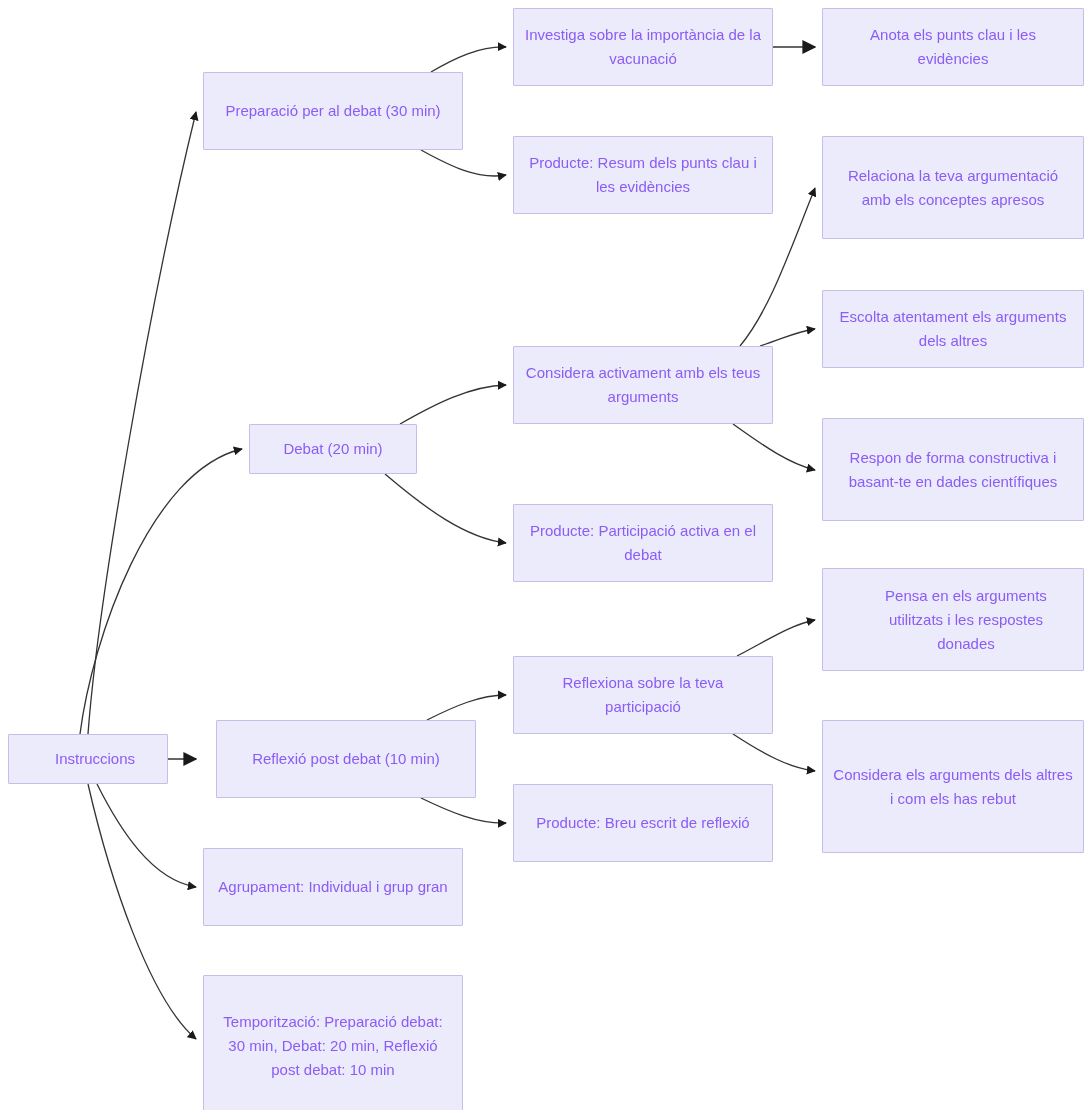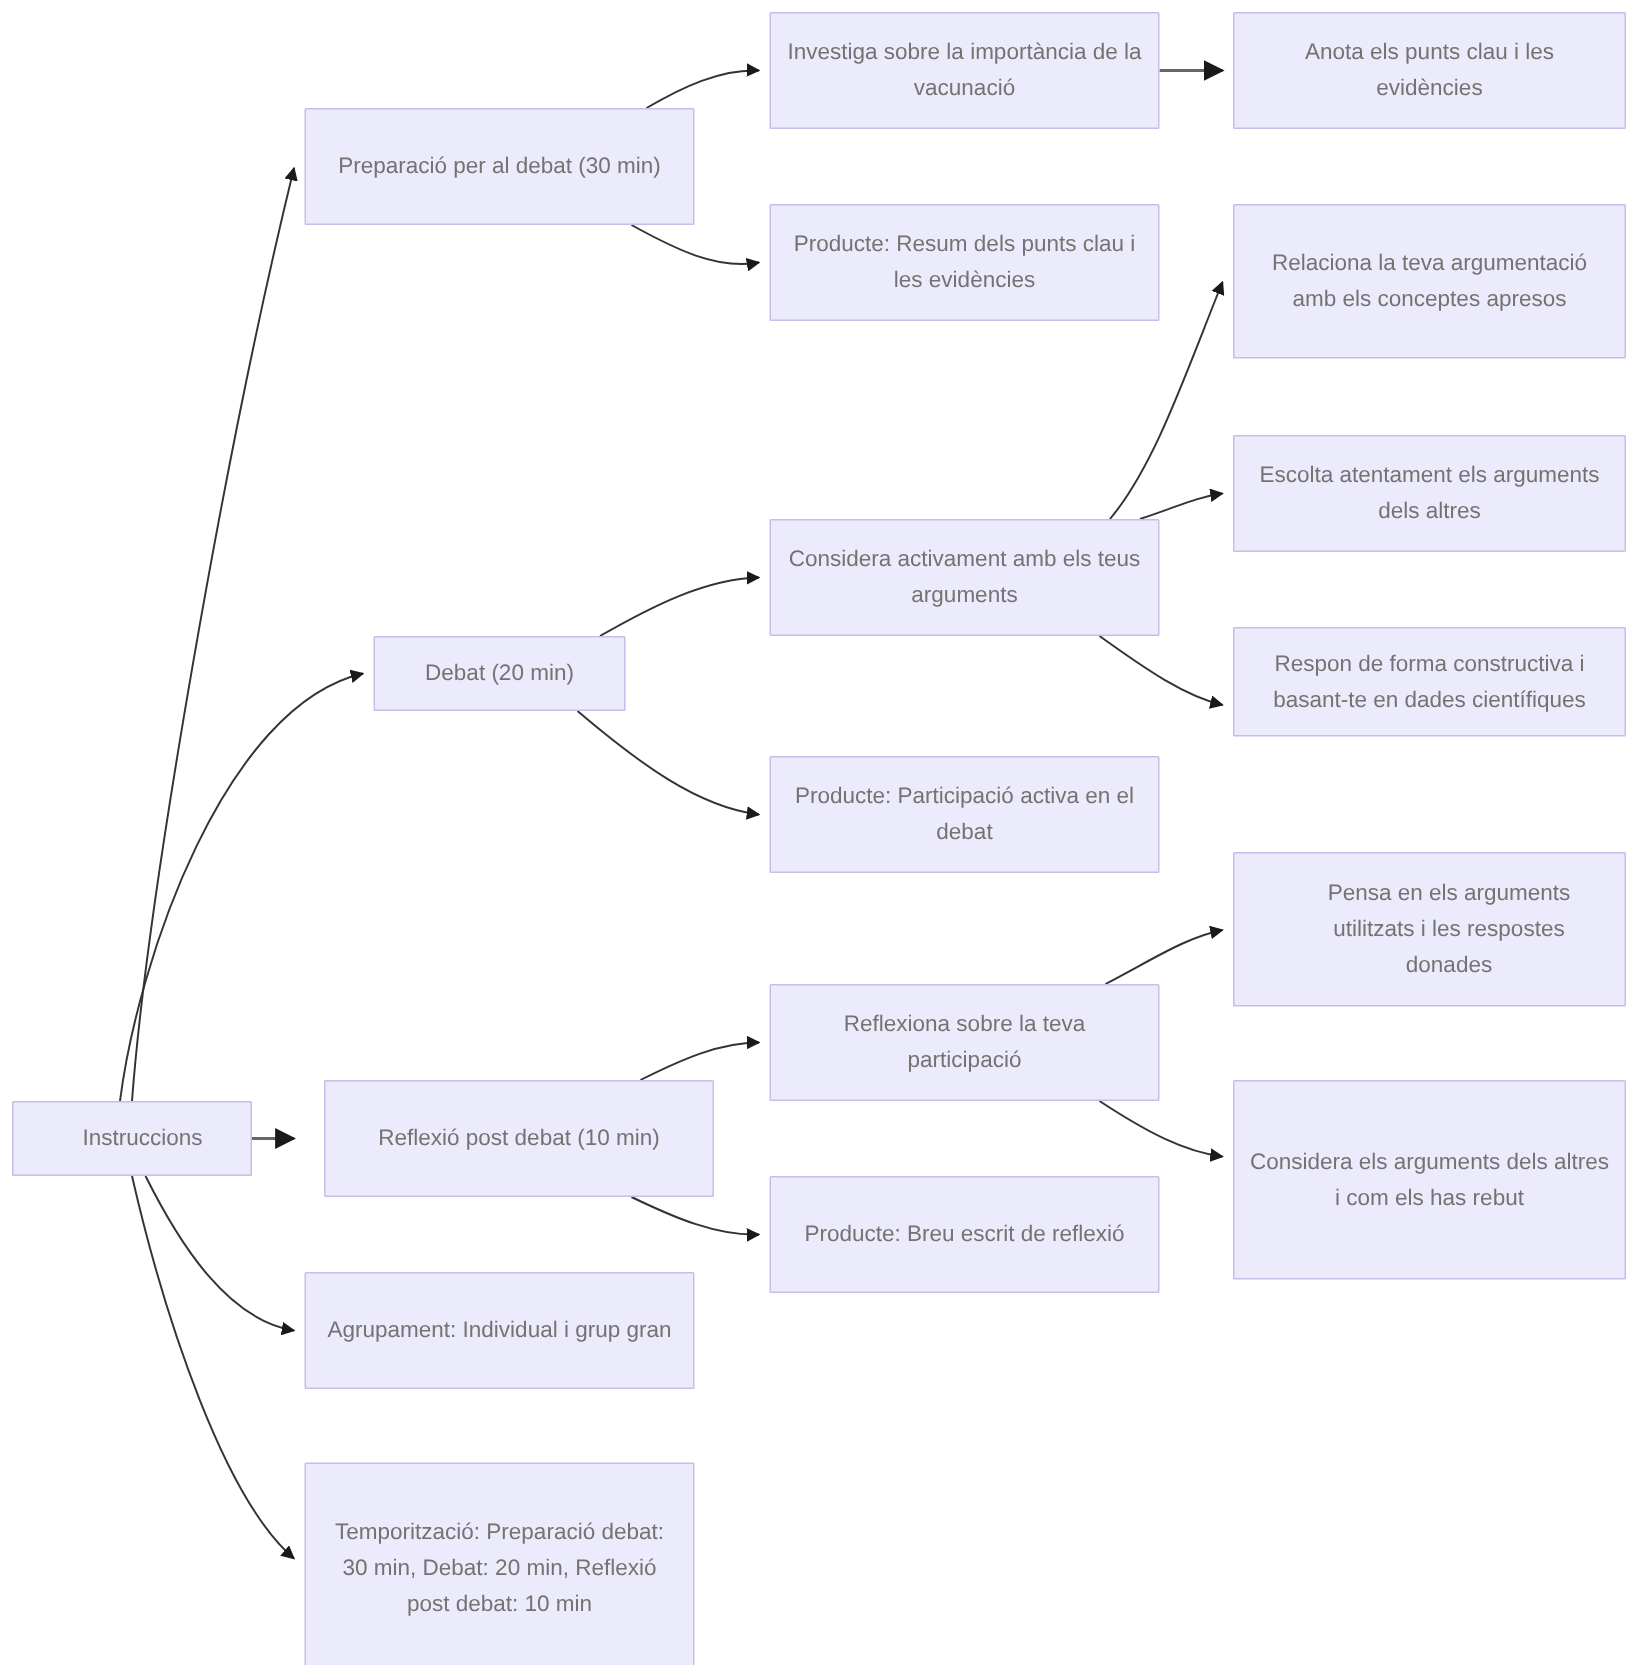--- a/index.html
+++ b/index.html
@@ -28,21 +28,21 @@
   .node {
     position: absolute;
     box-sizing: border-box;
     background: #ECEBFB;
     border: 1px solid #C6BEE8;
     border-radius: 1px;
     display: flex;
     align-items: center;
     justify-content: center;
     text-align: center;
-    color: #737373;
+    color: #8b5cf6;
     font-size: 15px;
     line-height: 24px;
     padding: 2px 10px;
   }
   .node span {
     display: block;
     width: 100%;
   }
 </style>
 </head>
@@ -119,21 +119,21 @@
       </div>
       <div class="node" style="left: 822px; top: 8px; width: 262px; height: 78px;">
         <span>Anota els punts clau i les evidències</span>
       </div>
       <div class="node" style="left: 822px; top: 136px; width: 262px; height: 103px;">
         <span>Relaciona la teva argumentació amb els conceptes apresos</span>
       </div>
       <div class="node" style="left: 822px; top: 290px; width: 262px; height: 78px;">
         <span>Escolta atentament els arguments dels altres</span>
       </div>
-      <div class="node" style="left: 822px; top: 418px; width: 262px; height: 73px;">
+      <div class="node" style="left: 822px; top: 418px; width: 262px; height: 103px;">
         <span>Respon de forma constructiva i basant-te en dades científiques</span>
       </div>
       <div class="node" style="left: 822px; top: 568px; width: 262px; height: 103px; padding-left: 36px;">
         <span>Pensa en els arguments utilitzats i les respostes donades</span>
       </div>
       <div class="node" style="left: 822px; top: 720px; width: 262px; height: 133px;">
         <span>Considera els arguments dels altres i com els has rebut</span>
       </div>
     </div>
 

